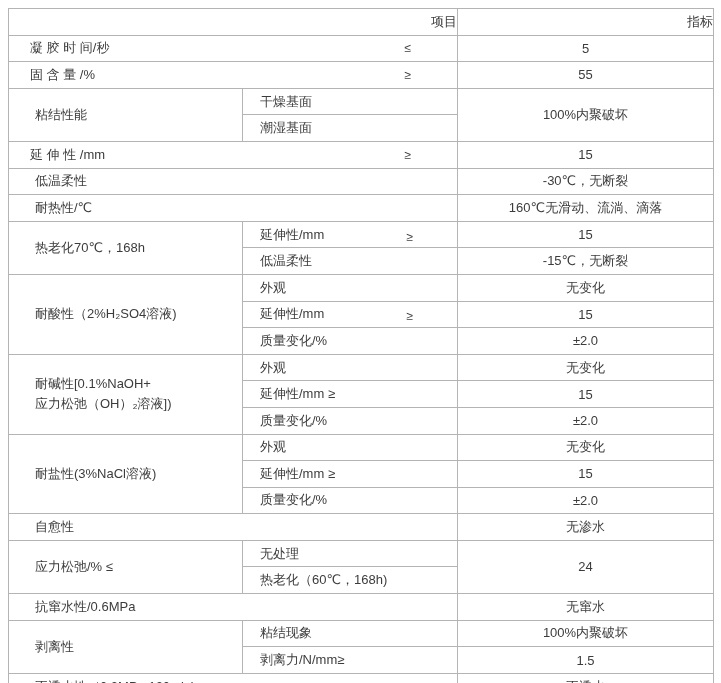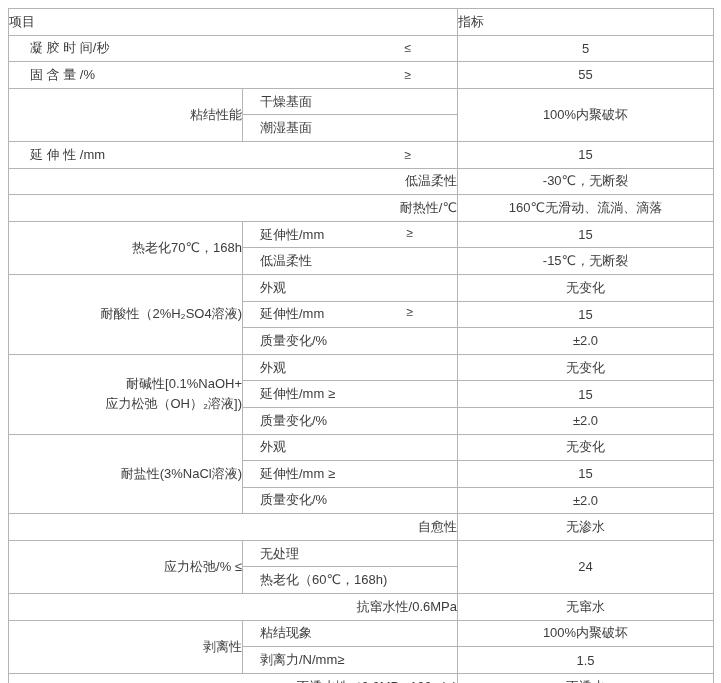--- a/index.html
+++ b/index.html
@@ -17,34 +17,34 @@
     font-size: 13px;
   }
   th, td {
     border: 1px solid #b4b4b4;
     padding: 0;
     height: 25.6px;
     vertical-align: middle;
     font-weight: normal;
     overflow: hidden;
   }
-  th { text-align: left; }
+  th { text-align: right; }
   td.val { text-align: center; }
-  .c1 { text-align: right; padding-left: 26px; }
+  .c1 { text-align: left; padding-left: 26px; }
   .c2 { text-align: left; padding-left: 17px; margin-left: 9px; }
   .flex1 {
     display: flex;
     justify-content: space-between;
     align-items: center;
     padding: 0 46px 0 21px;
   }
   .flex2 {
     display: flex;
     justify-content: space-between;
-    align-items: flex-start;
+    align-items: flex-end;
     padding: 0 44px 0 17px;
   }
   .twoline div { line-height: 20px; }
   .sym { font-size: 12px; }
 </style>
 </head>
 <body>
 
 <table>
   <colgroup>

